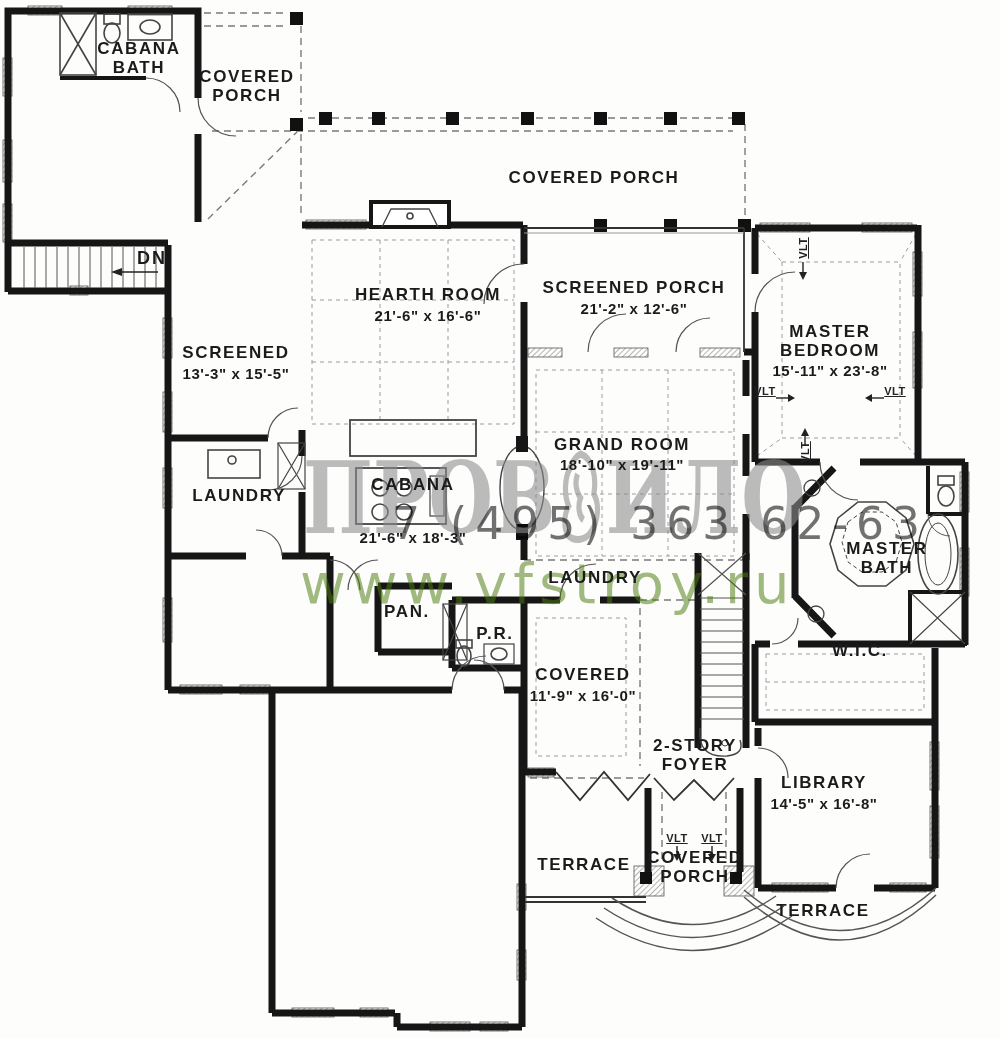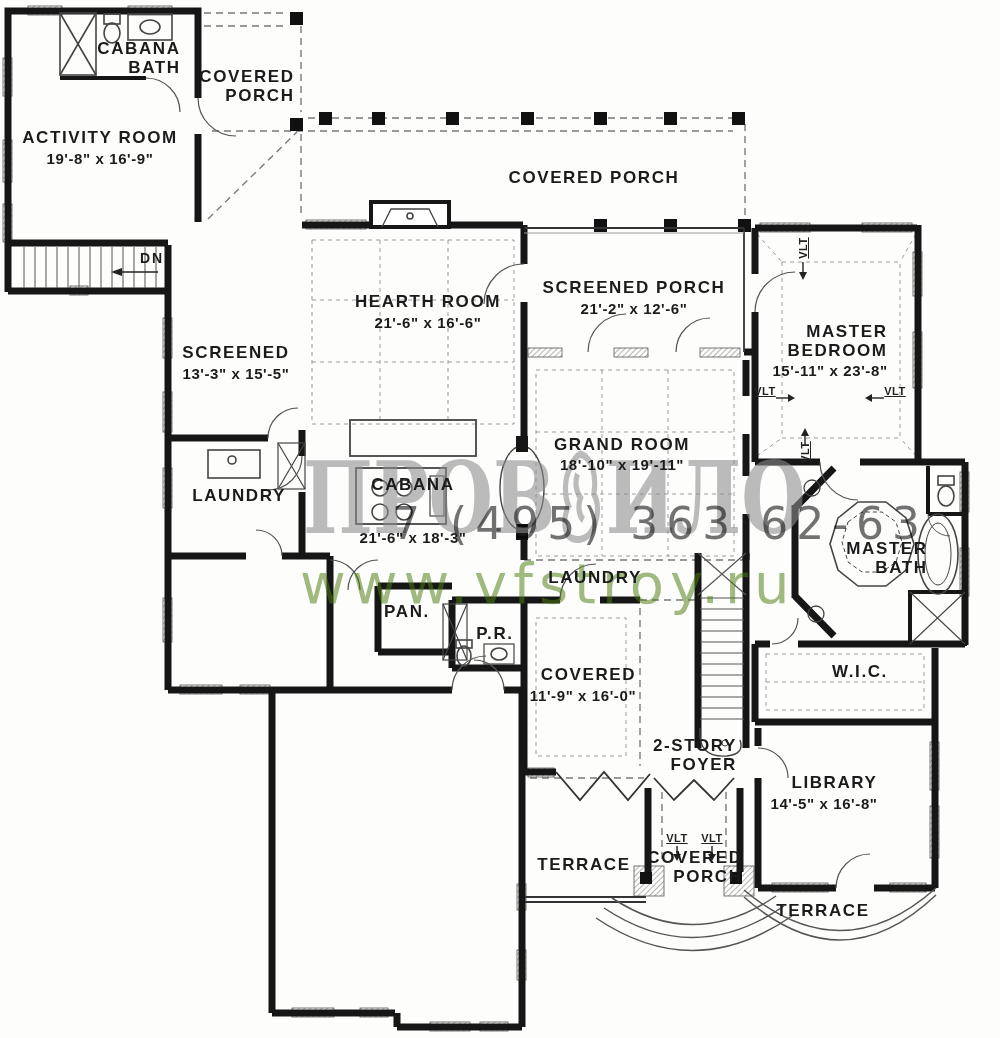--- a/index.html
+++ b/index.html
@@ -2,25 +2,25 @@
 <html><head>
 <meta charset="utf-8">
 <style>
   html,body{margin:0;padding:0;background:#e8e8e8;}
   .stage{position:relative;width:1000px;height:1038px;background:#fdfdfc;overflow:hidden;
          font-family:"Liberation Sans",sans-serif;}
   .plan-svg{position:absolute;left:0;top:0;}
   
   .lbl{position:absolute;transform:translate(-50%,-50%);text-align:center;color:#1b1b1b;
        font-weight:700;white-space:nowrap;z-index:30;}
-  .name{font-size:17px;letter-spacing:1.6px;line-height:21px;text-align:right;}
+  .name{font-size:17px;letter-spacing:1.6px;line-height:21px;}
   .dims{font-size:15px;letter-spacing:.6px;line-height:21px;}
   .tight .name{line-height:19px;}
   .sm{font-size:15px;letter-spacing:1px;}
-  .dn{font-size:14px;letter-spacing:2px;text-align:right;}
+  .dn{font-size:18px;letter-spacing:2px;text-align:right;}
   .vlt{position:absolute;transform:translate(-50%,-50%);font-size:11px;font-weight:700;
        color:#222;text-decoration:underline;letter-spacing:.5px;z-index:30;}
   .vlt.rot{transform:translate(-50%,-50%) rotate(-90deg);}
   
   .wm{position:absolute;z-index:20;pointer-events:none;}
   .wm-logo{left:303px;top:448px;display:flex;align-items:center;gap:6px;
            color:#8d8d8d;opacity:.58;font-family:"DejaVu Serif",serif;font-weight:700;
            font-size:100px;line-height:96px;transform:scaleX(.74);transform-origin:left center;}
   .wm-phone{left:356px;top:498px;font-size:44px;color:#000000;opacity:.55;
             letter-spacing:8px;font-family:"DejaVu Sans",sans-serif;margin-left:36px;}
@@ -280,32 +280,28 @@
 <div class="lbl tight" style="left:139px;top:58px">
   <div class="name">CABANA</div>
   <div class="name">BATH</div>
 </div>
 
 <div class="lbl tight" style="left:247px;top:86px">
   <div class="name">COVERED</div>
   <div class="name">PORCH</div>
 </div>
 
-<div class="lbl" style="left:100px;top:148px">
-  <div class="name">ACTIVITY ROOM</div>
-  <div class="dims">19'-8" x 16'-9"</div>
-</div>
 
 <div class="lbl dn" style="left:152px;top:258px">DN</div>
 
 <div class="lbl" style="left:594px;top:177px">
   <div class="name">COVERED PORCH</div>
 </div>
 
-<div class="lbl" style="left:428px;top:312px">
+<div class="lbl" style="left:428px;top:305px">
   <div class="name">HEARTH ROOM</div>
   <div class="dims">21'-6" x 16'-6"</div>
 </div>
 
 <div class="lbl" style="left:634px;top:298px">
   <div class="name">SCREENED PORCH</div>
   <div class="dims">21'-2" x 12'-6"</div>
 </div>
 
 <div class="lbl tight" style="left:830px;top:351px">
@@ -351,21 +347,21 @@
 
 <div class="lbl sm" style="left:495px;top:633px">
   <div class="name">P.R.</div>
 </div>
 
 <div class="lbl" style="left:583px;top:685px">
   <div class="name">COVERED</div>
   <div class="dims">11'-9" x 16'-0"</div>
 </div>
 
-<div class="lbl" style="left:860px;top:671px">
+<div class="lbl" style="left:860px;top:650px">
   <div class="name">W.I.C.</div>
 </div>
 
 <div class="lbl tight" style="left:695px;top:755px">
   <div class="name">2-STORY</div>
   <div class="name">FOYER</div>
 </div>
 
 <div class="lbl" style="left:824px;top:793px">
   <div class="name">LIBRARY</div>

